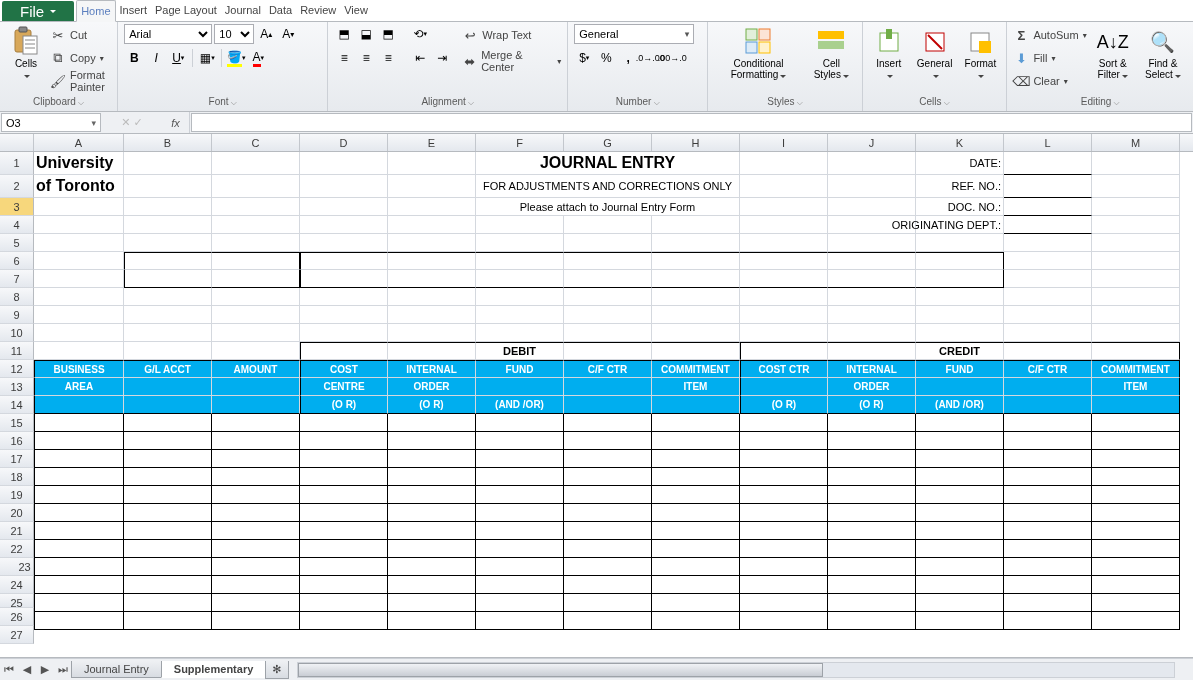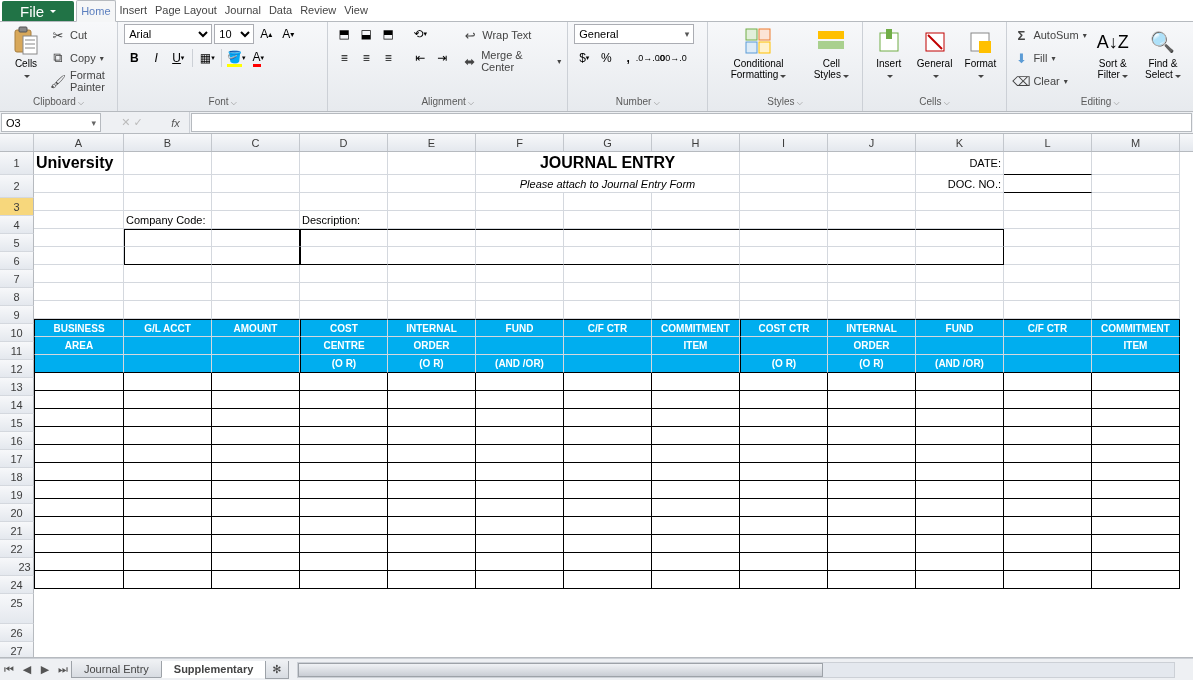--- a/index.html
+++ b/index.html
@@ -59,21 +59,21 @@
 
 
 .cA { width: 90px; } .cB { width: 88px; } .cC { width: 88px; } .cD { width: 88px; }
 .cE { width: 88px; } .cF { width: 88px; } .cG { width: 88px; } .cH { width: 88px; }
 .cI { width: 88px; } .cJ { width: 88px; } .cK { width: 88px; } .cL { width: 88px; } .cM { width: 88px; }
 
 .bold { font-weight: bold; }
 .arial { font-family: Arial, sans-serif; }
 .center { justify-content: center; text-align: center; }
 .right { justify-content: flex-end; }
-.italic { font-style: italic; }
+.italic { }
 .fs16 { font-size: 16px; }
 .fs10 { font-size: 10px; }
 
 .blue-hdr { background: #00aeef; color: #fff; font-weight: bold; }
 .outl-l { border-left: 1px solid #000 !important; }
 .outl-r { border-right: 1px solid #000 !important; }
 .outl-t { border-top: 1px solid #000 !important; }
 .outl-b { border-bottom: 1px solid #000 !important; }
 
 
@@ -362,38 +362,51 @@
         <div class="row-h" style="height: 18px; line-height: 18px;">15</div>
         <div class="row-h" style="height: 18px; line-height: 18px;">16</div>
         <div class="row-h" style="height: 18px; line-height: 18px;">17</div>
         <div class="row-h" style="height: 18px; line-height: 18px;">18</div>
         <div class="row-h" style="height: 18px; line-height: 18px;">19</div>
         <div class="row-h" style="height: 18px; line-height: 18px;">20</div>
         <div class="row-h" style="height: 18px; line-height: 18px;">21</div>
         <div class="row-h" style="height: 18px; line-height: 18px;">22</div>
         <div class="row-h" style="height: 18px; line-height: 18px; padding-left: 16px;">23</div>
         <div class="row-h" style="height: 18px; line-height: 18px;">24</div>
-        <div class="row-h" style="height: 30px; line-height: 18px;">25</div>
+        <div class="row-h" style="height: 14px; line-height: 18px;">25</div>
         <div class="row-h" style="height: 18px; line-height: 18px;">26</div>
         <div class="row-h" style="height: 18px; line-height: 18px;">27</div>
       </div>
     <div class="cells" id="cells-area">
         <div class="cell-row" style="height: 23px;">
           <div class="cell cA bold arial fs16" style="overflow: visible;">University</div>
           <div class="cell cB"></div>
           <div class="cell cC"></div>
           <div class="cell cD"></div>
           <div class="cell cE"></div>
           <div class="cell cF bold arial center fs16" style="width: 264px; position: relative; justify-content: center;">JOURNAL ENTRY</div>
           <div class="cell cI"></div>
           <div class="cell cJ"></div>
           <div class="cell cK right arial">DATE:</div>
           <div class="cell cL outl-b"></div>
           <div class="cell cM"></div>
         </div>
+        <div class="cell-row" style="height: 23px;">
+          <div class="cell cA bold arial fs16">of Toronto</div>
+          <div class="cell cB"></div>
+          <div class="cell cC"></div>
+          <div class="cell cD"></div>
+          <div class="cell cE"></div>
+          <div class="cell cF arial center" style="justify-content: center; width: 264px;">FOR ADJUSTMENTS AND CORRECTIONS ONLY</div>
+          <div class="cell cI"></div>
+          <div class="cell cJ"></div>
+          <div class="cell cK right arial">REF. NO.:</div>
+          <div class="cell cL outl-b"></div>
+          <div class="cell cM"></div>
+        </div>
         <div class="cell-row" style="height: 18px;">
           <div class="cell cA"></div>
           <div class="cell cB"></div>
           <div class="cell cC"></div>
           <div class="cell cD"></div>
           <div class="cell cE"></div>
           <div class="cell cF arial center italic" style="justify-content: center; width: 264px;">Please attach to Journal Entry Form</div>
           <div class="cell cI"></div>
           <div class="cell cJ"></div>
           <div class="cell cK right arial">DOC. NO.:</div>
@@ -404,29 +417,29 @@
           <div class="cell cA"></div>
           <div class="cell cB"></div>
           <div class="cell cC"></div>
           <div class="cell cD"></div>
           <div class="cell cE"></div>
           <div class="cell cF"></div>
           <div class="cell cG"></div>
           <div class="cell cH"></div>
           <div class="cell cI"></div>
           <div class="cell cJ"></div>
-          <div class="cell cK"></div>
-          <div class="cell cL"></div>
-          <div class="cell cM"></div>
-        </div>
-        <div class="cell-row" style="height: 18px;">
-          <div class="cell cA"></div>
-          <div class="cell cB arial">Company Code:</div>
-          <div class="cell cC"></div>
-          <div class="cell cD arial">Description:</div>
+          <div class="cell cK right arial" style="overflow: visible; white-space: nowrap; justify-content: flex-end;">ORIGINATING DEPT.:</div>
+          <div class="cell cL outl-b"></div>
+          <div class="cell cM"></div>
+        </div>
+        <div class="cell-row" style="height: 18px;">
+          <div class="cell cA"></div>
+          <div class="cell cB"></div>
+          <div class="cell cC"></div>
+          <div class="cell cD"></div>
           <div class="cell cE"></div>
           <div class="cell cF"></div>
           <div class="cell cG"></div>
           <div class="cell cH"></div>
           <div class="cell cI"></div>
           <div class="cell cJ"></div>
           <div class="cell cK"></div>
           <div class="cell cL"></div>
           <div class="cell cM"></div>
         </div>
@@ -497,20 +510,35 @@
           <div class="cell cD"></div>
           <div class="cell cE"></div>
           <div class="cell cF"></div>
           <div class="cell cG"></div>
           <div class="cell cH"></div>
           <div class="cell cI"></div>
           <div class="cell cJ"></div>
           <div class="cell cK"></div>
           <div class="cell cL"></div>
           <div class="cell cM"></div>
+        </div>
+        <div class="cell-row" style="height: 18px;">
+          <div class="cell cA"></div>
+          <div class="cell cB"></div>
+          <div class="cell cC"></div>
+          <div class="cell cD outl-t outl-l"></div>
+          <div class="cell cE outl-t"></div>
+          <div class="cell cF bold center arial outl-t">DEBIT</div>
+          <div class="cell cG outl-t"></div>
+          <div class="cell cH outl-t"></div>
+          <div class="cell cI outl-t outl-l"></div>
+          <div class="cell cJ outl-t"></div>
+          <div class="cell cK bold center arial outl-t">CREDIT</div>
+          <div class="cell cL outl-t"></div>
+          <div class="cell cM outl-t outl-r"></div>
         </div>
         <div class="cell-row" style="height: 18px;">
           <div class="cell cA blue-hdr center arial fs10 outl-t outl-l">BUSINESS</div>
           <div class="cell cB blue-hdr center arial fs10 outl-t">G/L ACCT</div>
           <div class="cell cC blue-hdr center arial fs10 outl-t">AMOUNT</div>
           <div class="cell cD blue-hdr center arial fs10 outl-t outl-l">COST</div>
           <div class="cell cE blue-hdr center arial fs10 outl-t">INTERNAL</div>
           <div class="cell cF blue-hdr center arial fs10 outl-t">FUND</div>
           <div class="cell cG blue-hdr center arial fs10 outl-t">C/F CTR</div>
           <div class="cell cH blue-hdr center arial fs10 outl-t">COMMITMENT</div>

